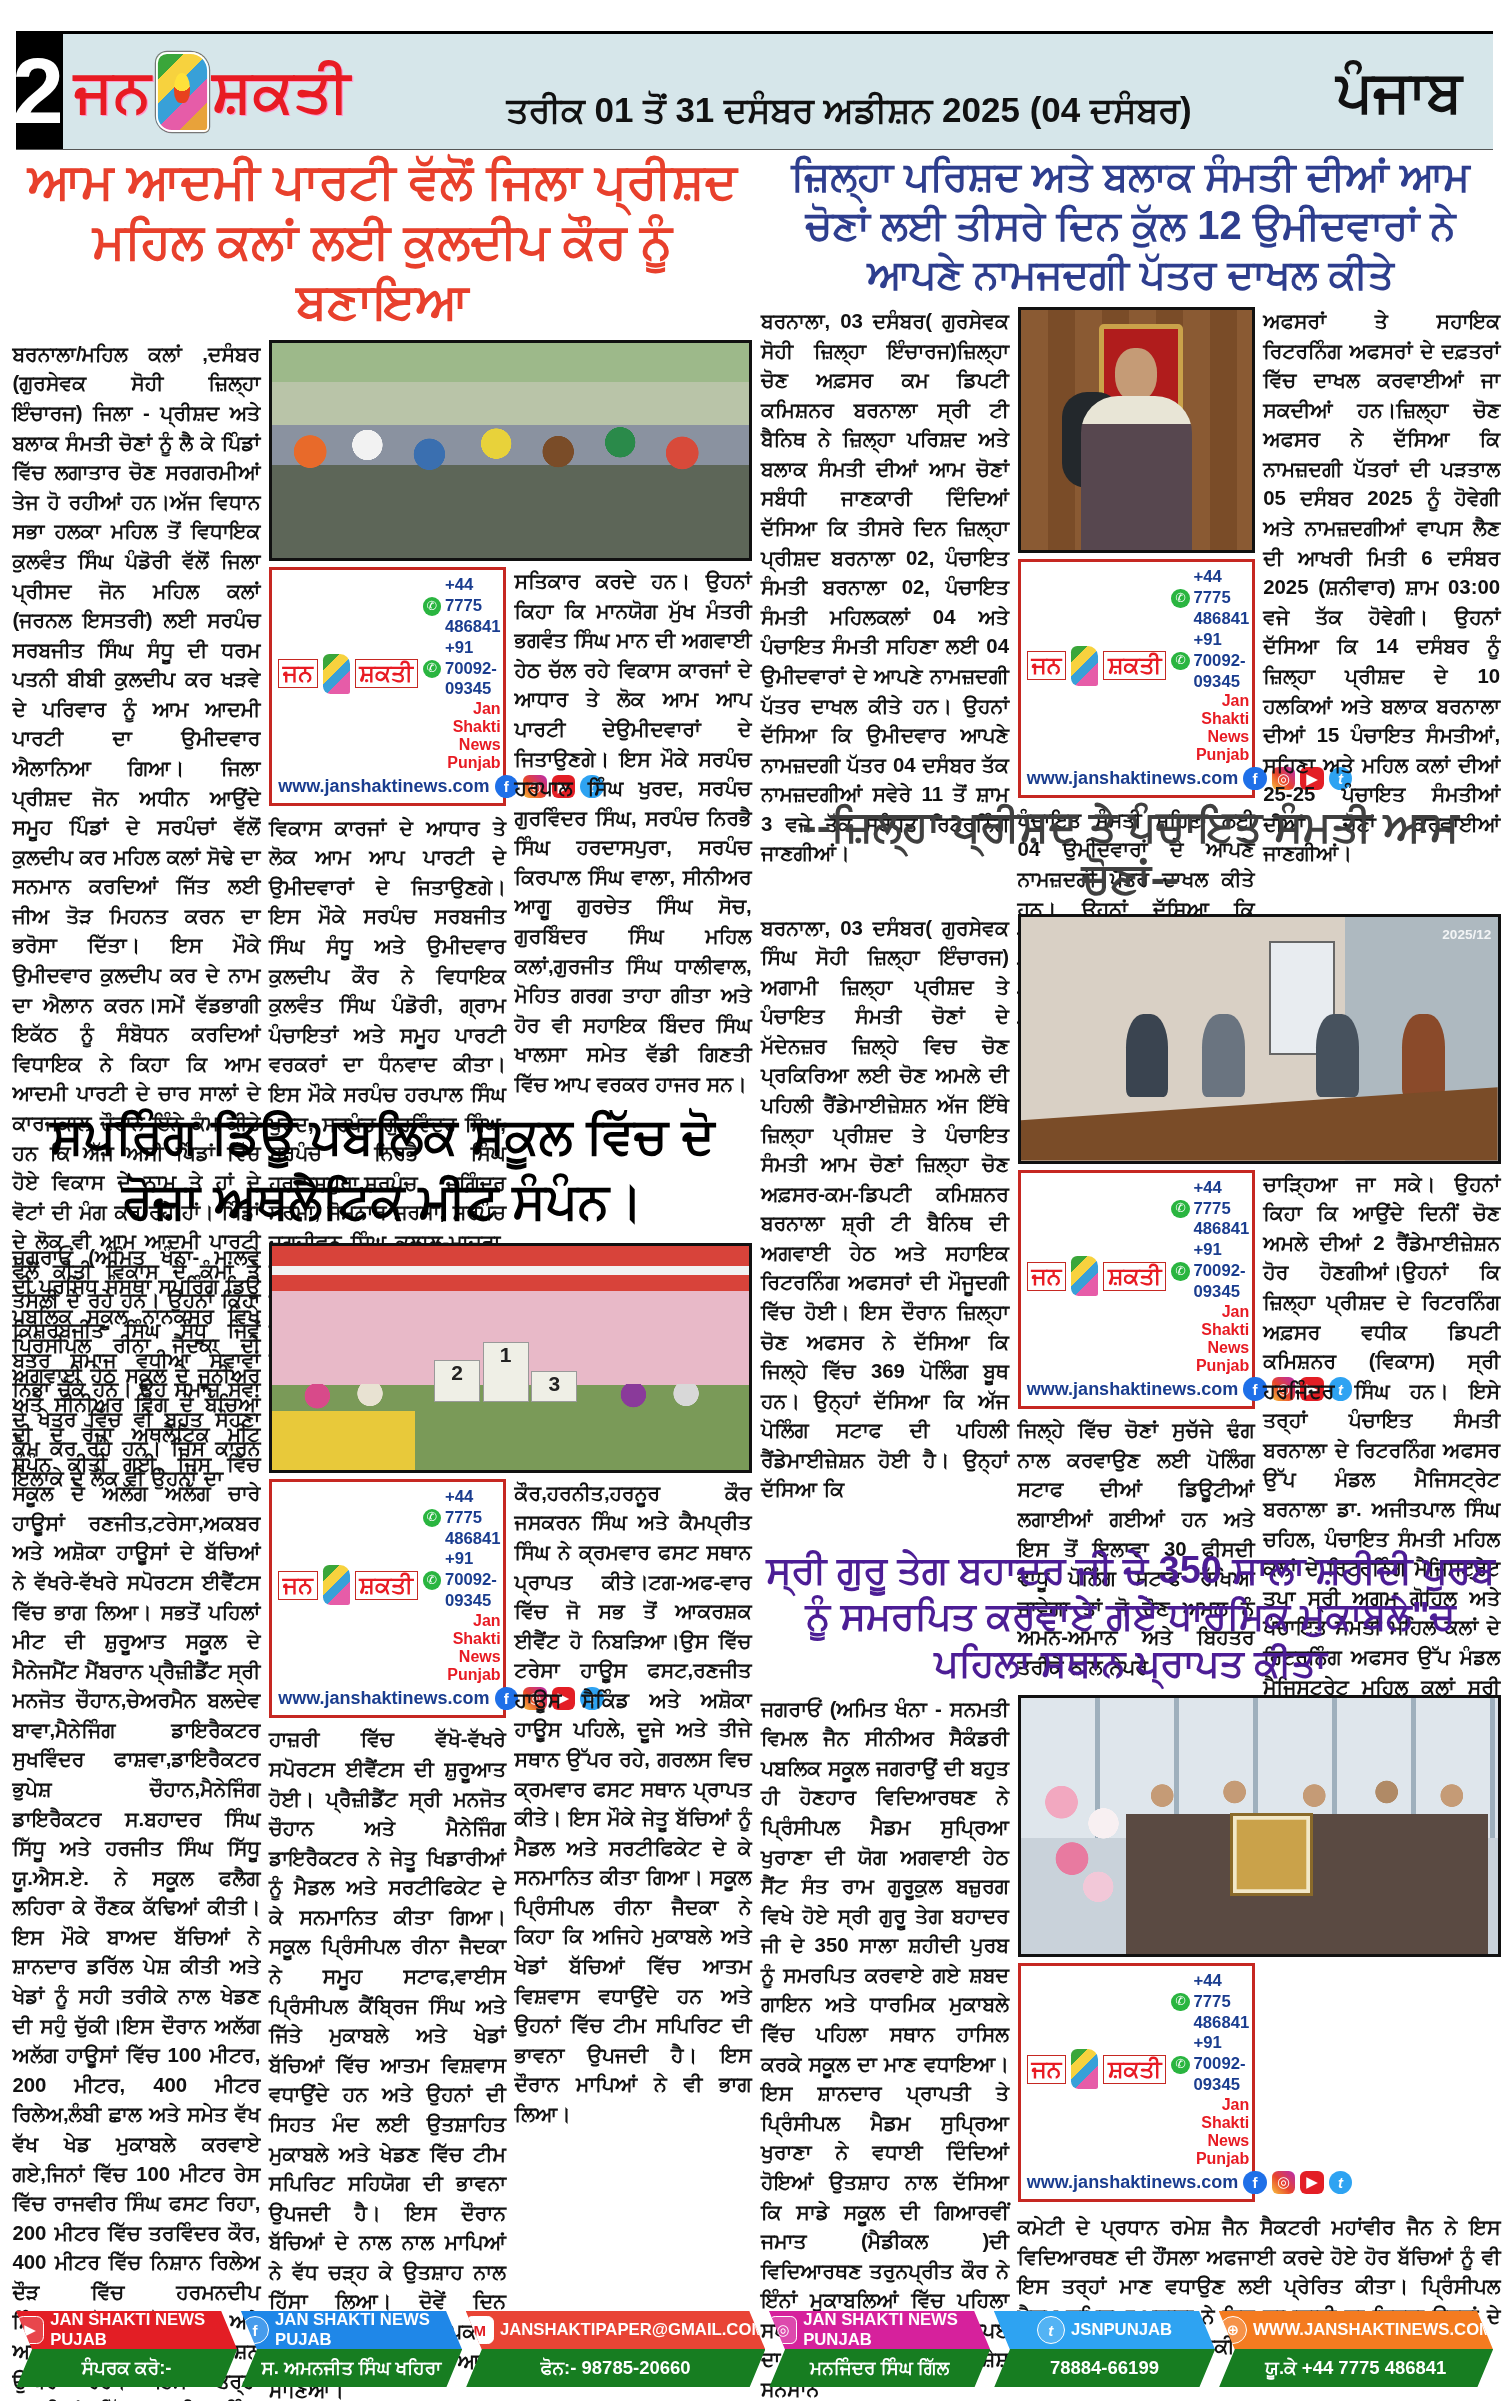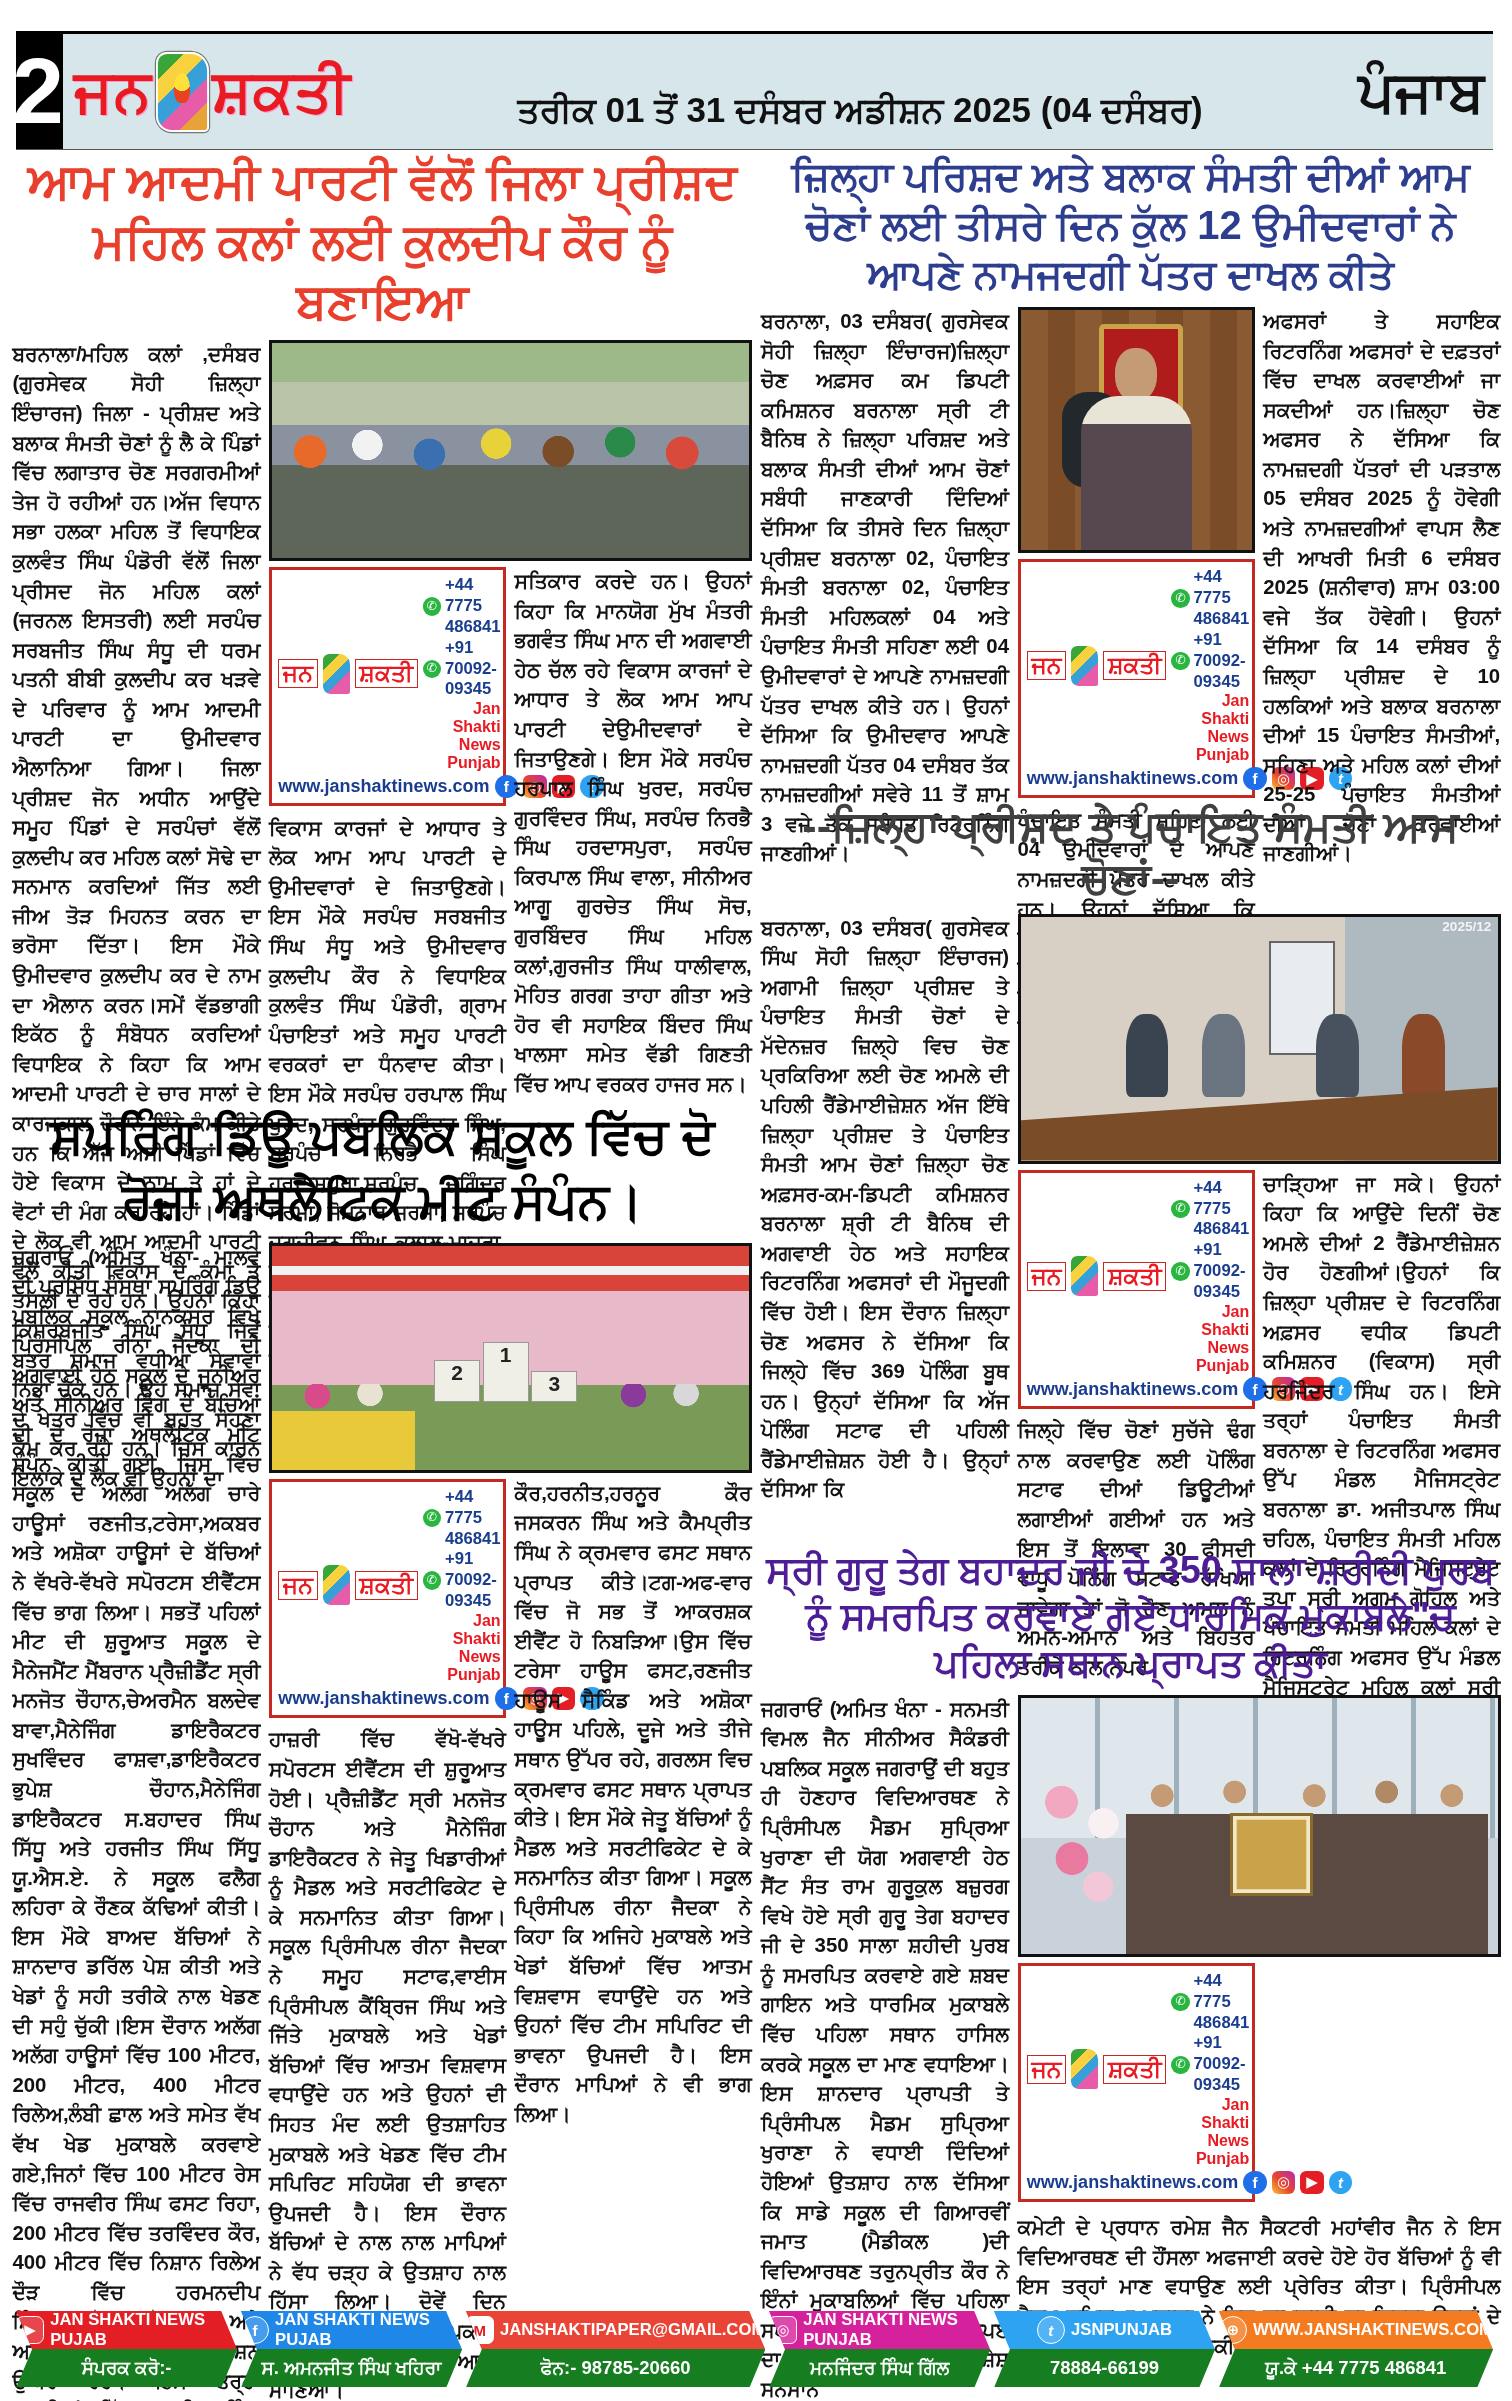--- a/index.html
+++ b/index.html
@@ -14,21 +14,21 @@
   .mast{display:flex;align-items:center;gap:3.7px;padding:0 11px;}
   .mast .w{color:#e81b23;font-size:59px;font-weight:800;letter-spacing:1.2px;
            text-shadow:1.2px 1.2px 0 #f9c;line-height:1;}
   .mast .map{width:53px;height:80px;border-radius:11px 18.5px 5px 16px;
     background:linear-gradient(135deg,#3aa63a 0 22%,#f7d23e 22% 40%,#38a0d8 40% 58%,#e65ca8 58% 76%,#e8a23a 76% 100%);
     box-shadow:inset 0 0 0 1.9px #fff,0 0 0 1.2px #777;position:relative;}
   .mast .map:after{content:"";position:absolute;left:18.5px;top:21px;width:16px;height:30px;
     background:radial-gradient(circle at 50% 30%,#ffe13a 0 40%,#e8421e 41% 100%);border-radius:50% 50% 40% 40%;}
   .hdate{flex:1;display:flex;align-items:center;justify-content:center;
          font-size:35px;font-weight:800;color:#111;margin-top:37px;}
-  .hregion{display:flex;align-items:center;padding-right:9px;font-size:57px;font-weight:bold;color:#111;}
+  .hregion{display:flex;align-items:center;padding-right:31px;font-size:57px;font-weight:bold;color:#111;}
   
   .art{position:absolute;}
   .hl{font-weight:800;text-align:center;line-height:1.22;margin:0 0 8.6px 0;}
   .hl.r1{color:#e8402c;font-size:49px;}
   .hl.bl{color:#2e3e8e;font-size:40px;}
   .hl.r3{color:#404040;font-size:43px;}
   .hl.bk{color:#000;font-size:50px;line-height:1.3;}
   .hl.r5{color:#4c1d95;font-size:38px;}
   .bt{font-size:20.4px;line-height:1.45;font-weight:600;text-align:justify;color:#121212;
       word-spacing:1.2px;}
@@ -52,21 +52,21 @@
     border:5px solid #caa24a;border-radius:5px;}
   .p2 .chair{position:absolute;left:18%;top:34%;width:26%;height:40%;background:#23282c;border-radius:25px;}
   .p2 .head{position:absolute;left:41%;top:16%;width:18%;height:22%;background:#c59b76;border-radius:46%;}
   .p2 .body{position:absolute;left:26%;top:36%;width:48%;height:64%;
     background:linear-gradient(#e8e5d6 0 18%,#57474f 18% 100%);border-radius:37px 37px 0 0;}
   .p3{background:linear-gradient(90deg,#d9d0c5 0 68%,#aeb9c0 68% 100%);}
   .p3 .scr{position:absolute;left:52%;top:10%;width:13%;height:45%;background:#e8ecf0;border:2.5px solid #666;}
   .p3 .tbl{position:absolute;left:0;bottom:0;width:100%;height:30%;background:#7a4c28;
     clip-path:polygon(0 45%,100% 0,100% 100%,0 100%);}
   .p3 .pp{position:absolute;bottom:26%;width:9%;height:34%;border-radius:40% 40% 10% 10%;}
-  .p3 .ts{position:absolute;right:6.2px;top:2px;color:#fff;font-size:13.6px;font-weight:bold;opacity:.85;}
+  .p3 .ts{position:absolute;right:6.2px;top:10px;color:#fff;font-size:13.6px;font-weight:bold;opacity:.85;}
   .p4{background:linear-gradient(#d8433a 0 9%,#f2f2f2 9% 13%,#d8433a 13% 20%,#e8b9c8 20% 62%,#7a9a58 62% 100%);}
   .p4 .mat{position:absolute;left:0;bottom:0;width:30%;height:26%;background:#e8c93a;}
   .p4 .pod{position:absolute;left:34%;bottom:30%;width:30%;height:26%;display:flex;align-items:flex-end;gap:2.5px;}
   .p4 .pod div{background:#efefe6;border:1.9px solid #999;color:#222;font-weight:bold;font-size:21px;
     display:flex;align-items:flex-start;justify-content:center;flex:1;}
   .p4 .kids{position:absolute;left:4%;bottom:12%;width:92%;height:26%;
     background:
       radial-gradient(circle at 6% 20%,#d84a8a 0 12.4px,transparent 13px),
       radial-gradient(circle at 18% 16%,#e8e2d2 0 12.4px,transparent 13px),
       radial-gradient(circle at 78% 18%,#8a3a9a 0 12.4px,transparent 13px),

